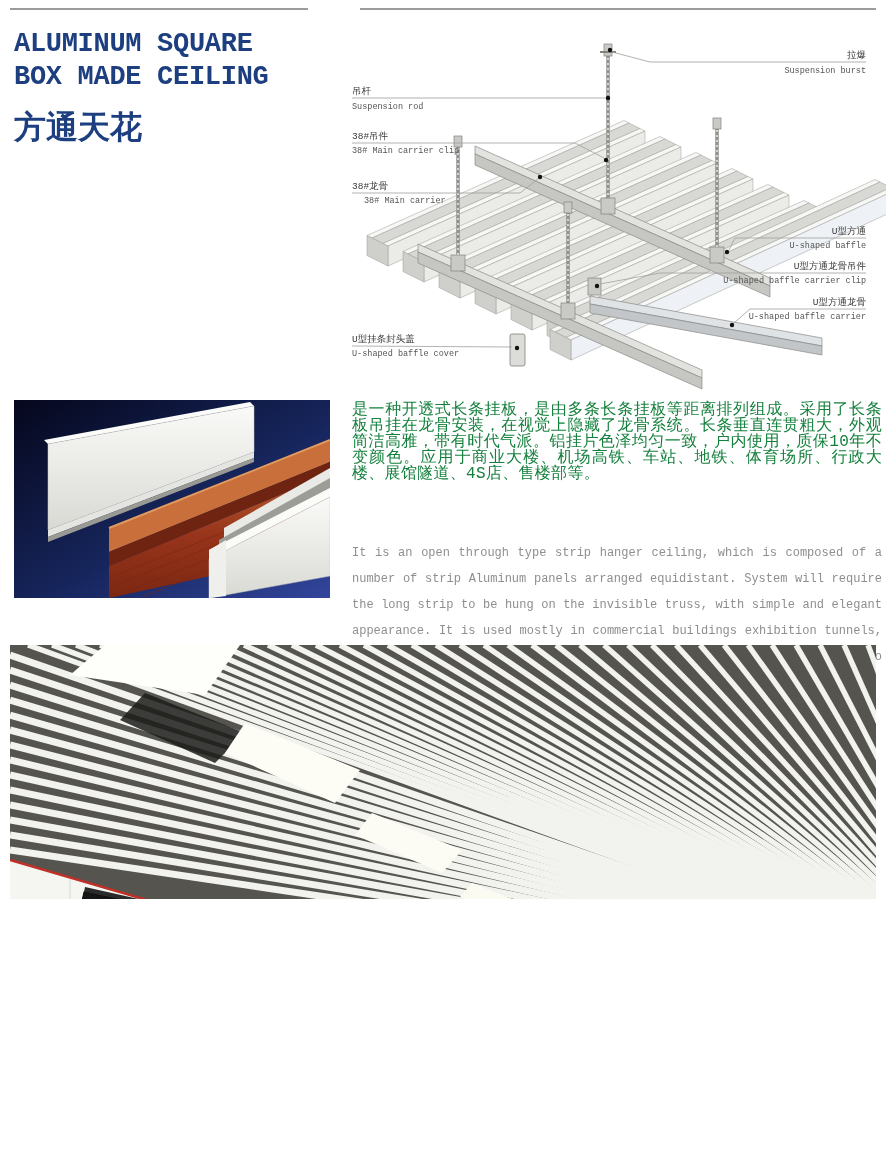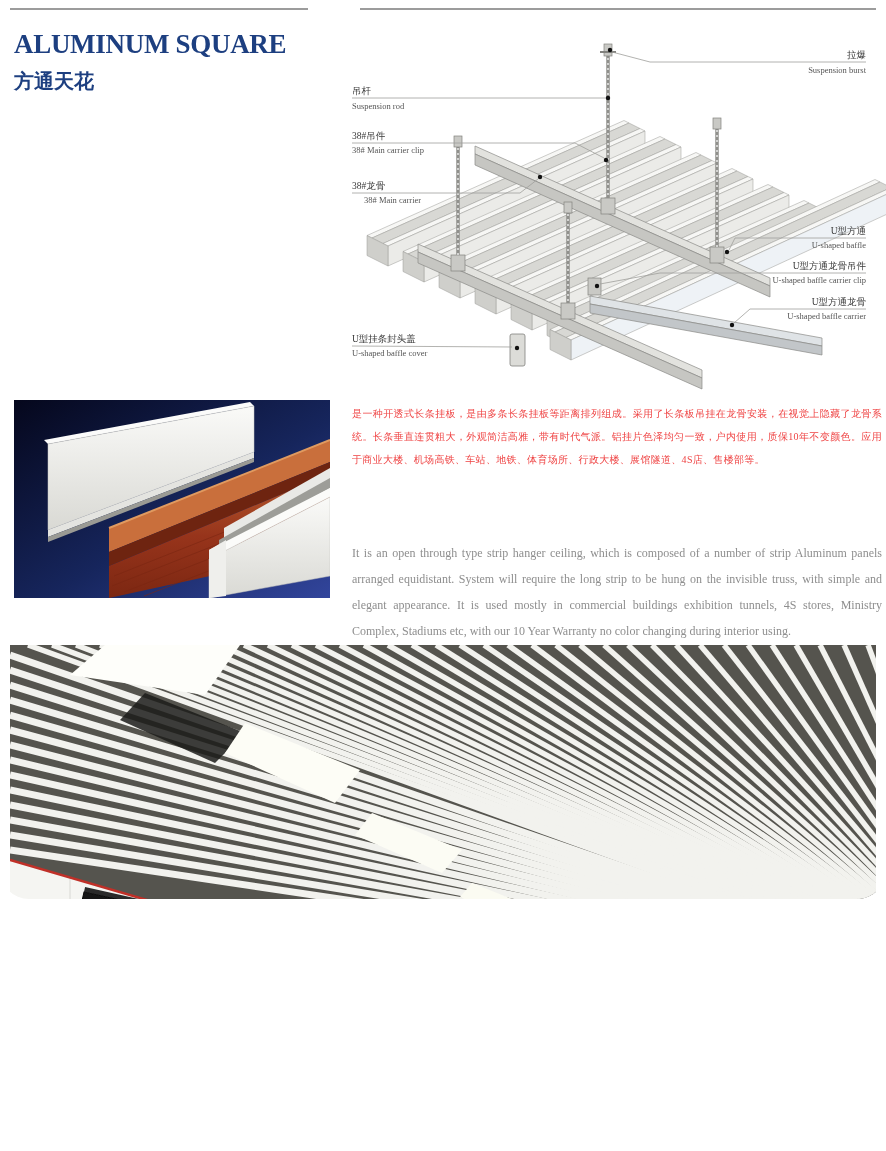--- a/index.html
+++ b/index.html
@@ -1,31 +1,30 @@
 <!DOCTYPE html>
 <html><head>
 <meta charset="utf-8">
 <style>
   html,body{margin:0;padding:0;background:#ffffff;}
   #page{
     position:relative;width:886px;height:899px;background:#ffffff;overflow:hidden;
-    font-family:Liberation Serif, serif;
-    border-radius:29px;
+    font-family:Liberation Mono, monospace;
   }
   .topline{position:absolute;top:8px;height:2px;background:#9c9c9c;}
   #topline-left{left:10px;width:298px;}
   #topline-right{left:360px;width:516px;}
   #title-block{position:absolute;left:14px;top:28px;color:#1d3f80;}
   #title-en{font-size:27px;font-weight:bold;line-height:33px;letter-spacing:-0.3px;}
-  #title-cn{font-size:20px;font-weight:bold;line-height:36px;margin-top:2px;}
+  #title-cn{font-size:32px;font-weight:bold;line-height:36px;margin-top:18px;}
   #diagram{position:absolute;left:350px;top:40px;width:536px;height:350px;}
   #product-photo{position:absolute;left:14px;top:400px;width:316px;height:198px;}
   #desc-cn{
     position:absolute;left:352px;top:402px;width:530px;
-    font-size:10px;line-height:23px;color:#ef4444;letter-spacing:0.3px;text-align:justify;
+    font-size:16px;line-height:16px;color:#15803d;letter-spacing:0.3px;text-align:justify;
   }
   #desc-en{
     position:absolute;left:352px;top:524px;width:530px;
     font-size:12px;line-height:26px;color:#8e8e8e;text-align:justify;margin-top:16px;
   }
   #app-photo{position:absolute;left:10px;top:645px;width:866px;height:503px;}
   svg .lbl-cn{font-size:9.5px;fill:#3a3a3a;}
   svg .lbl-en{font-size:8.5px;fill:#555555;}
   svg .leader{stroke:#a0a09c;stroke-width:0.8;fill:none;}
   svg .dot{fill:#111111;}
@@ -34,20 +33,21 @@
 <body>
 
 <div id="page">
 
   <div class="topline" id="topline-left"></div>
   <div class="topline" id="topline-right"></div>
 
   <div id="title-block">
     <div id="title-en">
       <div>ALUMINUM SQUARE</div>
+      <div>BOX MADE CEILING</div>
     </div>
     <div id="title-cn">方通天花</div>
   </div>
 
   <svg id="diagram" viewBox="0 0 536 350">
 
     <g id="baffles">
         <polygon points="17,195.5 274,80.5 279,83 22,198" fill="#f7f7f5" stroke="#9a9a96" stroke-width="0.5"></polygon>
         <polygon points="22,198 279,83 290,88.5 33,203.5" fill="#d8d8d4" stroke="#9a9a96" stroke-width="0.5"></polygon>
         <polygon points="33,203.5 290,88.5 295,91 38,206" fill="#f7f7f5" stroke="#9a9a96" stroke-width="0.5"></polygon>

